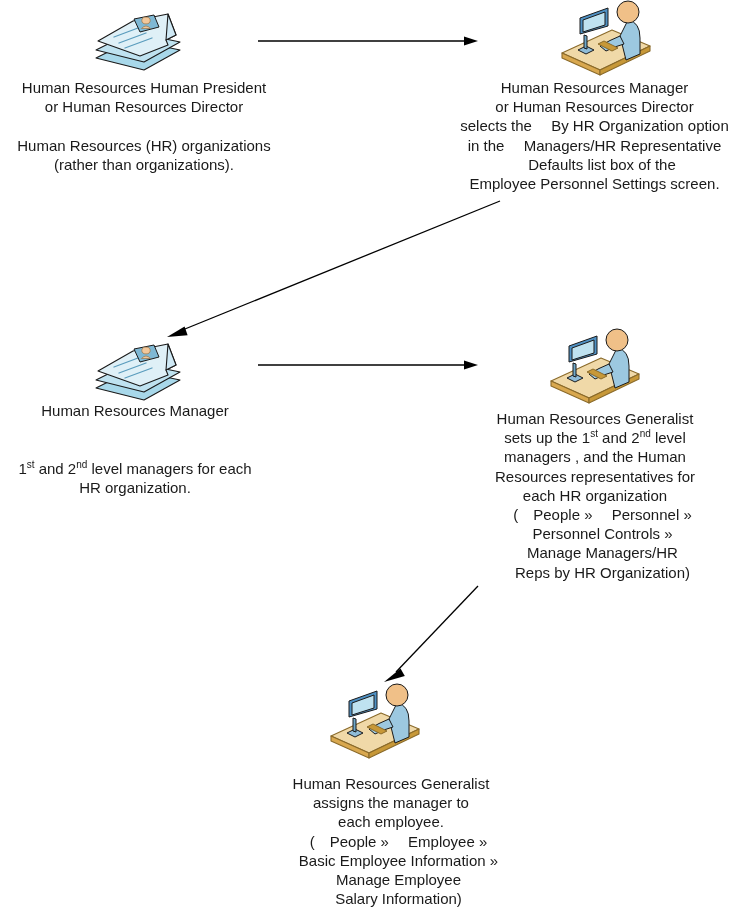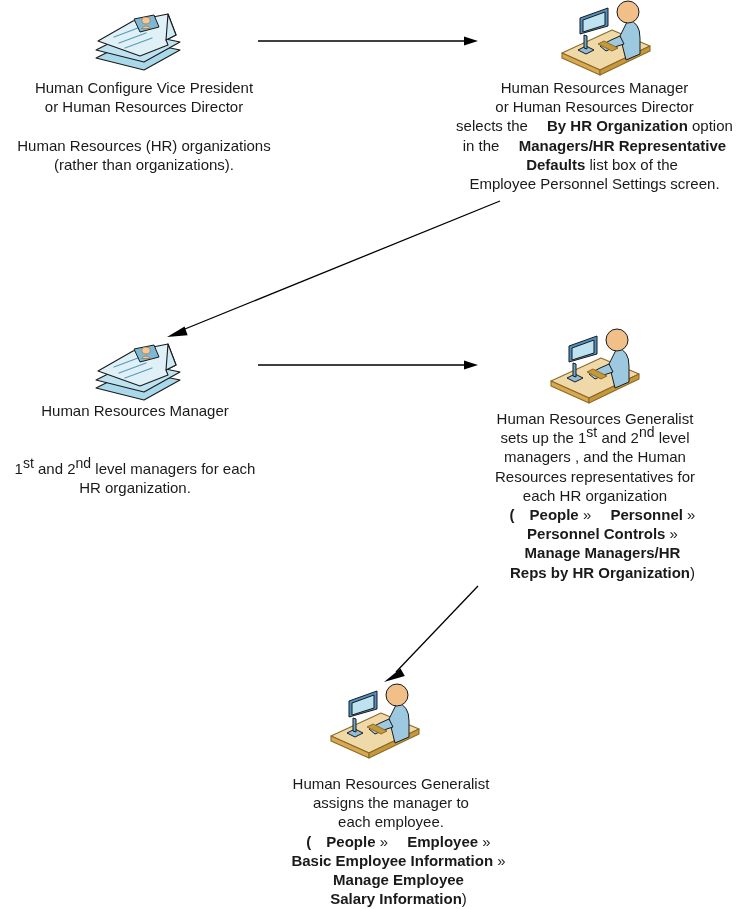--- a/index.html
+++ b/index.html
@@ -13,23 +13,23 @@
 
   
   .caption{
     position:absolute;
     text-align:center;
     font-size:15px;
     line-height:19.2px;
     color:#1a1a1a;
     white-space:pre-wrap;
   }
-  .caption b{font-weight:bold;padding-left:15px;}
+  .caption b{font-weight:normal;padding-left:15px;}
   .caption .gq{font-weight:normal;}
-  .caption sup{font-size:14px;line-height:0;vertical-align:super;}
+  .caption sup{font-size:10px;line-height:0;vertical-align:super;}
 
   
   .icon{position:absolute;}
   .icon svg{display:block;overflow:visible;}
 
   
   .arrow{position:absolute;}
   .arrow svg{display:block;overflow:visible;}
 </style>
 </head>
@@ -161,21 +161,21 @@
     </svg>
   </div>
 
   <div class="arrow" style="left:378px;top:582px;">
     <svg width="104" height="106" viewBox="0 0 104 106">
       <line x1="100" y1="4" x2="18" y2="90" stroke="#000000" stroke-width="1.3"></line>
       <path d="M6 100 L22.5 86.5 L26.8 94 Z" fill="#000000"></path>
     </svg>
   </div>
 
-  <div class="caption" style="left:0px;top:78px;width:288px;"><span>Human Configure Vice President</span><br><span>or Human Resources Director</span><br><br><span>Human Resources (HR) organizations</span><br><span>(rather than organizations).</span></div>
+  <div class="caption" style="left:0px;top:78px;width:288px;"><span>Human Resources Human President</span><br><span>or Human Resources Director</span><br><br><span>Human Resources (HR) organizations</span><br><span>(rather than organizations).</span></div>
 
   <div class="caption" style="left:448px;top:78px;width:293px;"><span>Human Resources Manager</span><br><span>or Human Resources Director</span><br><span>selects the </span><b>By HR Organization</b><span> option</span><br><span>in the </span><b>Managers/HR Representative</b><br><b>Defaults</b><span> list box of the</span><br><span>Employee Personnel Settings screen.</span></div>
 
   <div class="caption" style="left:0px;top:401px;width:270px;"><span>Human Resources Manager</span><br><br><br><span>1</span><sup>st</sup><span> and 2</span><sup>nd</sup><span> level managers for each</span><br><span>HR organization.</span></div>
 
   <div class="caption" style="left:466px;top:409px;width:258px;"><span>Human Resources Generalist</span><br><span>sets up the 1</span><sup>st</sup><span> and 2</span><sup>nd</sup><span> level</span><br><span>managers , and the Human</span><br><span>Resources representatives for</span><br><span>each HR organization</span><br><b>(</b><b>People</b><span class="gq"> » </span><b>Personnel</b><span class="gq"> »</span><br><b>Personnel Controls</b><span class="gq"> »</span><br><b>Manage Managers/HR</b><br><b>Reps by HR Organization</b><span>)</span></div>
 
   <div class="caption" style="left:246px;top:774px;width:290px;"><span>Human Resources Generalist</span><br><span>assigns the manager to</span><br><span>each employee.</span><br><b>(</b><b>People</b><span class="gq"> » </span><b>Employee</b><span class="gq"> »</span><br><b>Basic Employee Information</b><span class="gq"> »</span><br><b>Manage Employee</b><br><b>Salary Information</b><span>)</span></div>
 
 </div>

